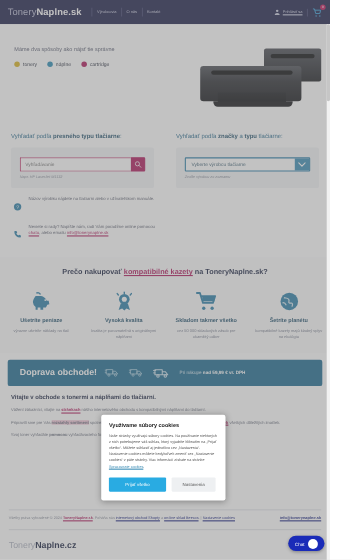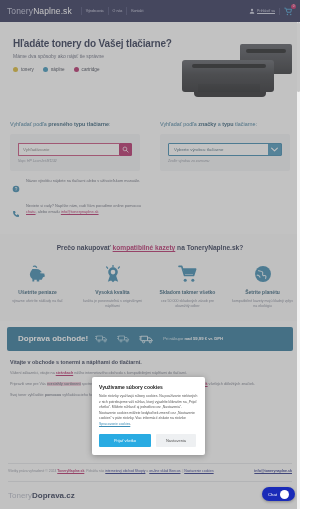--- a/index.html
+++ b/index.html
@@ -11,21 +11,21 @@
   }
   #page { position: relative; width: 300px; height: 509px; overflow: hidden; background:#fff; }
 
   
   .topbar {
     height: 22px; background: #1c1f4a; color: #fff;
     display: flex; align-items: center; padding: 0 7px;
   }
   .logo { font-size: 8.5px; letter-spacing: .1px; white-space: nowrap; }
   .logo .lite { color: #b9bcd4; font-weight: 400; }
-  .logo .bold { color: #ffffff; font-weight: normal; text-align: center; }
+  .logo .bold { color: #ffffff; font-weight: bold; text-align: center; }
   .nav { display: flex; align-items: center; margin-left: 9px; }
   .nav a {
     color: #c9ccdf; font-size: 3.6px; text-decoration: none;
     padding: 0 4px; border-left: 1px solid #3a3d68; line-height: 8px;
     white-space: nowrap;
   }
   .nav a:first-child { border-left: 1px solid #3a3d68; }
   .topright { margin-left: auto; display: flex; align-items: center; gap: 4px; }
   .login { display: flex; align-items: center; gap: 2px; }
   .login .lbl { font-size: 3.6px; color: #c9ccdf; text-decoration: underline; white-space: nowrap; }
@@ -191,21 +191,20 @@
           <path d="M2 3h3l3 11h10l2-8H7" fill="none" stroke="#3ba7e0" stroke-width="2.2" stroke-linecap="round" stroke-linejoin="round"></path>
           <circle cx="9" cy="20" r="1.7" fill="#3ba7e0"></circle>
           <circle cx="18" cy="20" r="1.7" fill="#3ba7e0"></circle>
         </svg>
         <div class="badge">0</div>
       </div>
     </div>
   </div>
 
   <div class="hero">
-    <h1>Hľadáte tonery do Vašej tlačiarne?</h1>
     <div class="sub">Máme dva spôsoby ako nájsť tie správne</div>
     <div class="bullets">
       <div class="bullet">
         <span class="dot" style="background:#d9b320"></span>
         <span>tonery</span>
       </div>
       <div class="bullet">
         <span class="dot" style="background:#2a8cb5"></span>
         <span>náplne</span>
       </div>
@@ -373,21 +372,21 @@
   </div>
 
   <div class="footer">
     <div class="fline"></div>
     <div class="fmeta">
       <p><span>Všetky práva vyhradené © 2024 </span><a href="#" class="brand">ToneryNaplne.sk</a><span>. Poháňa nás </span><a href="#">internetový obchod Shopty</a><span> a </span><a href="#">on-line sklad Beecos</a><span>. | </span><a href="#">Nastavenie cookies</a></p>
       <a href="#" class="fmail">info@tonerynaplne.sk</a>
     </div>
     <div class="fline" style="margin-top:6px"></div>
     <div class="flogo">
-      <span class="lite">Tonery</span><span class="bold">Doprava.cz</span>
+      <span class="lite">Tonery</span><span class="bold">Naplne.cz</span>
     </div>
   </div>
 
   <div class="overlay"></div>
   <div class="modal">
     <h3>Využívame súbory cookies</h3>
     <p><span>Naše stránky využívajú súbory cookies. Na používanie niektorých z nich potrebujeme váš súhlas, ktorý vyjadríte kliknutím na „Prijať všetko“. Môžete súhlasiť aj jednotlivo cez „Nastavenia“. Nastavenie cookies môžete kedykoľvek zmeniť cez „Nastavenie cookies“ v päte stránky. Viac informácií získate na stránke </span><a href="#">Spracovanie cookies</a><span>.</span></p>
     <div class="mbtns">
       <button class="btn-accept">Prijať všetko</button>
       <button class="btn-settings">Nastavenia</button>

